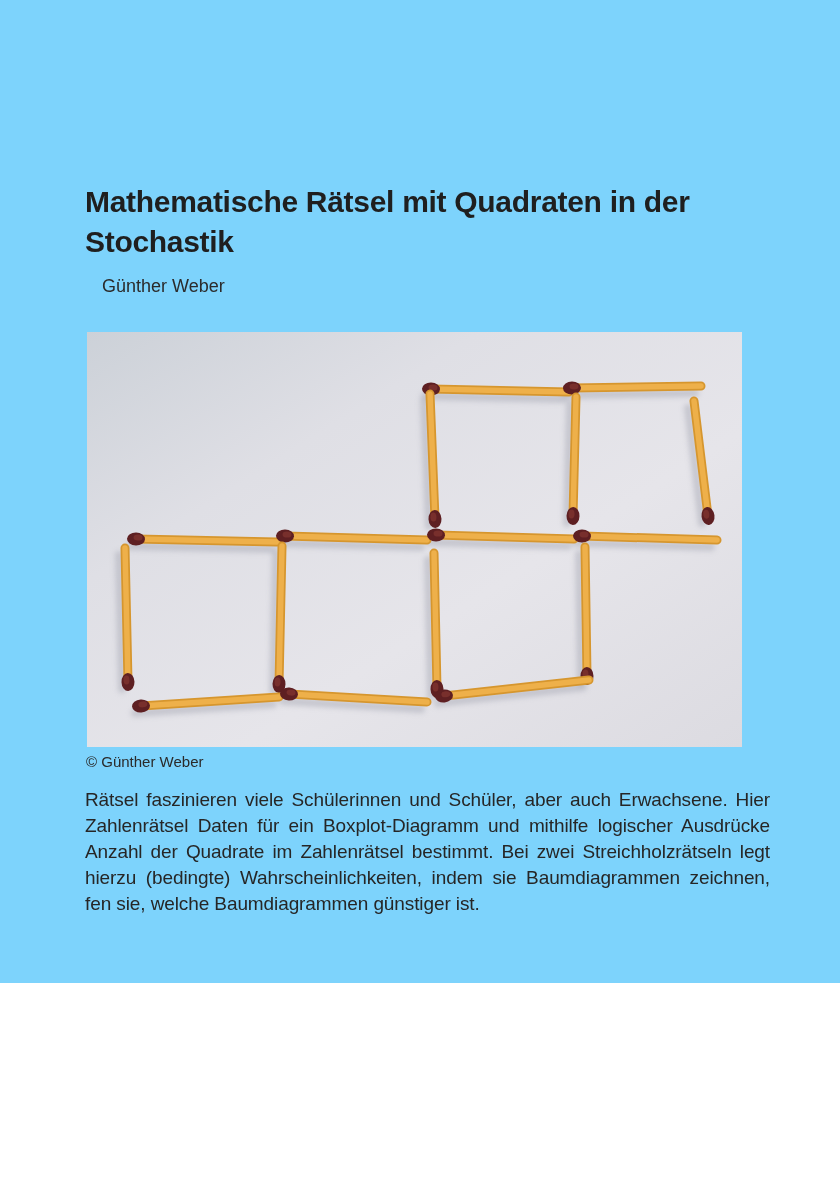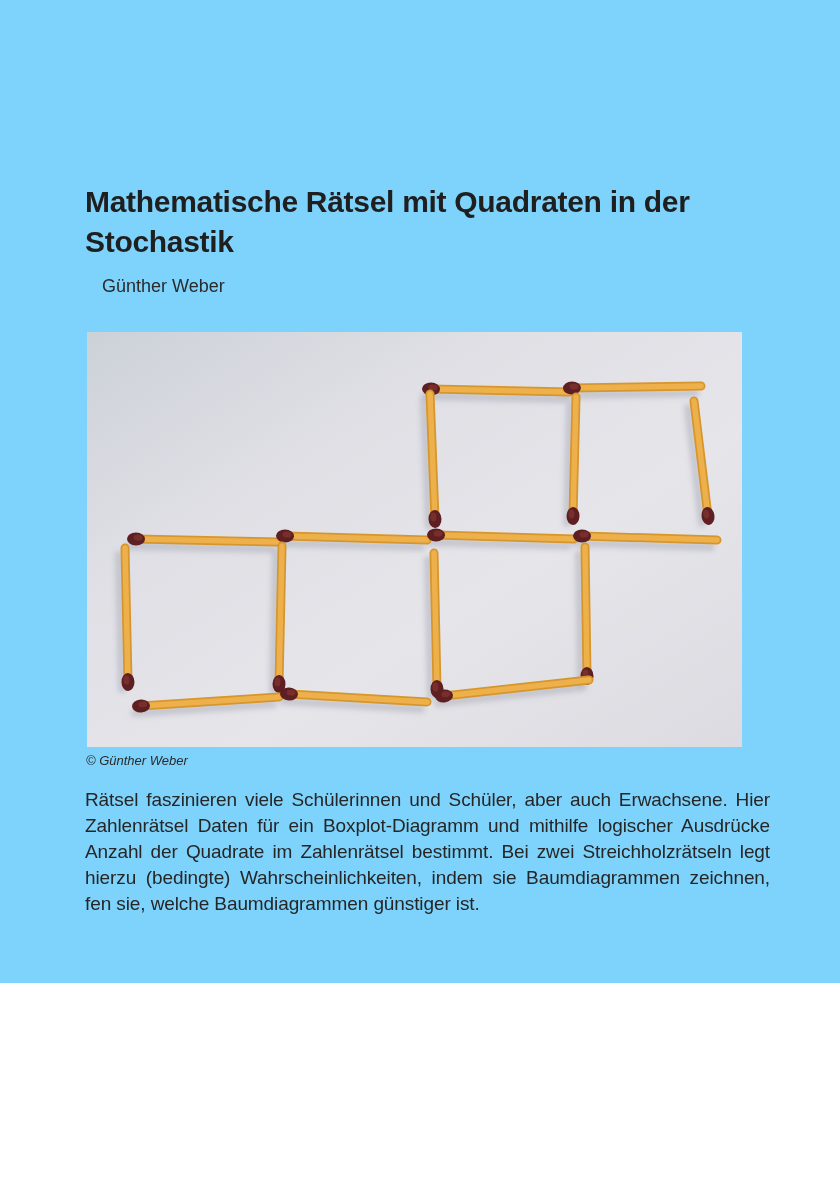--- a/index.html
+++ b/index.html
@@ -18,21 +18,21 @@
   .author {
     position: absolute; left: 102px; top: 276px;
     font-size: 18px; color: #2b2b2b;
   }
   .figure {
     position: absolute; left: 87px; top: 332px; width: 655px; height: 415px;
   }
   .figure svg { display: block; width: 655px; height: 415px; }
   .caption {
     position: absolute; left: 86px; top: 753px;
-    font-style: italic; font-size: 13px; color: #2a2a2a;
+    font-size: 15px; color: #2a2a2a;
   }
   .body {
     position: absolute; left: 85px; top: 789px; width: 685px;
   }
   .body .line {
     height: 26px; overflow: hidden;
     font-size: 19px; color: #262626; letter-spacing: -0.1px;
     text-align: justify; text-align-last: justify;
   }
   .body .line:last-child { text-align-last: left; }

